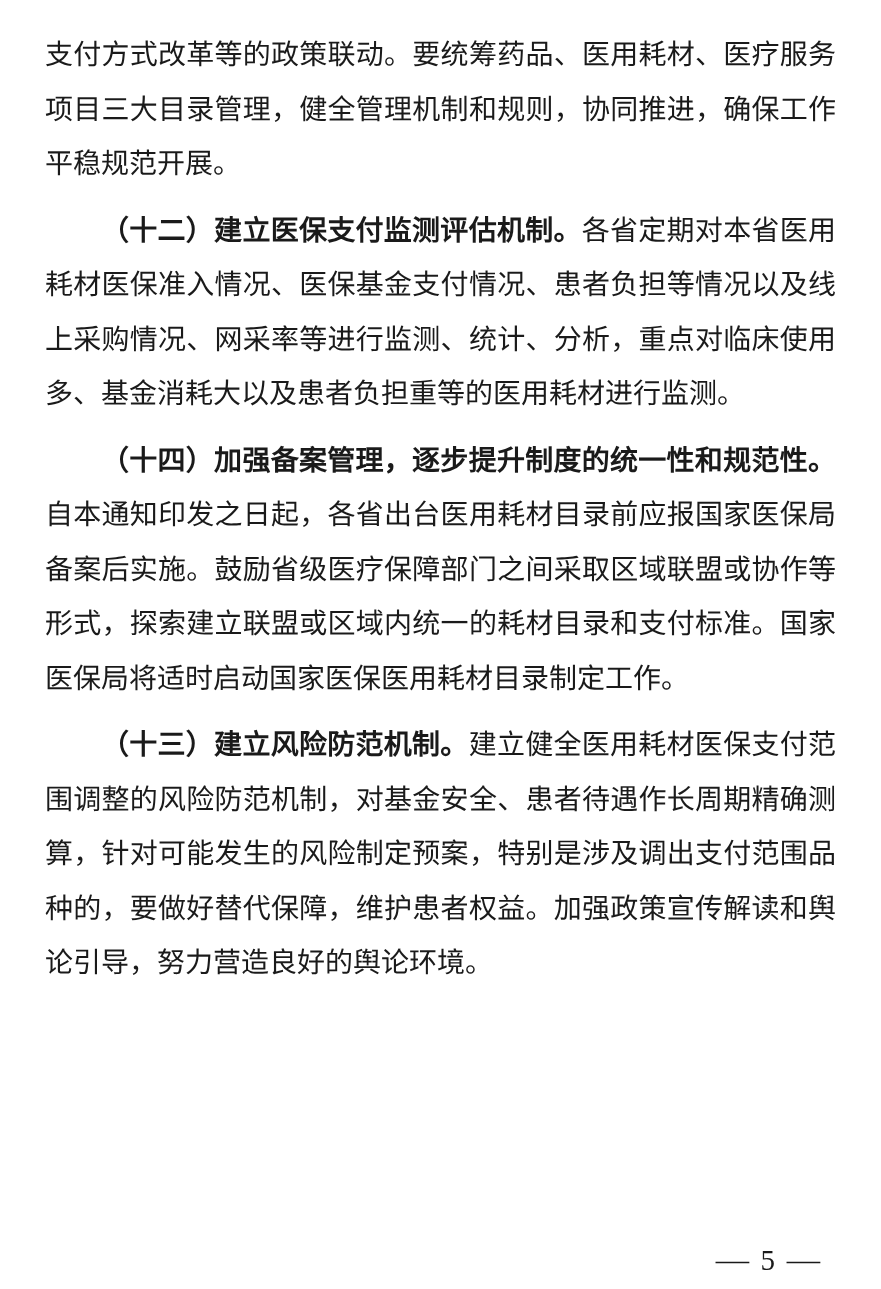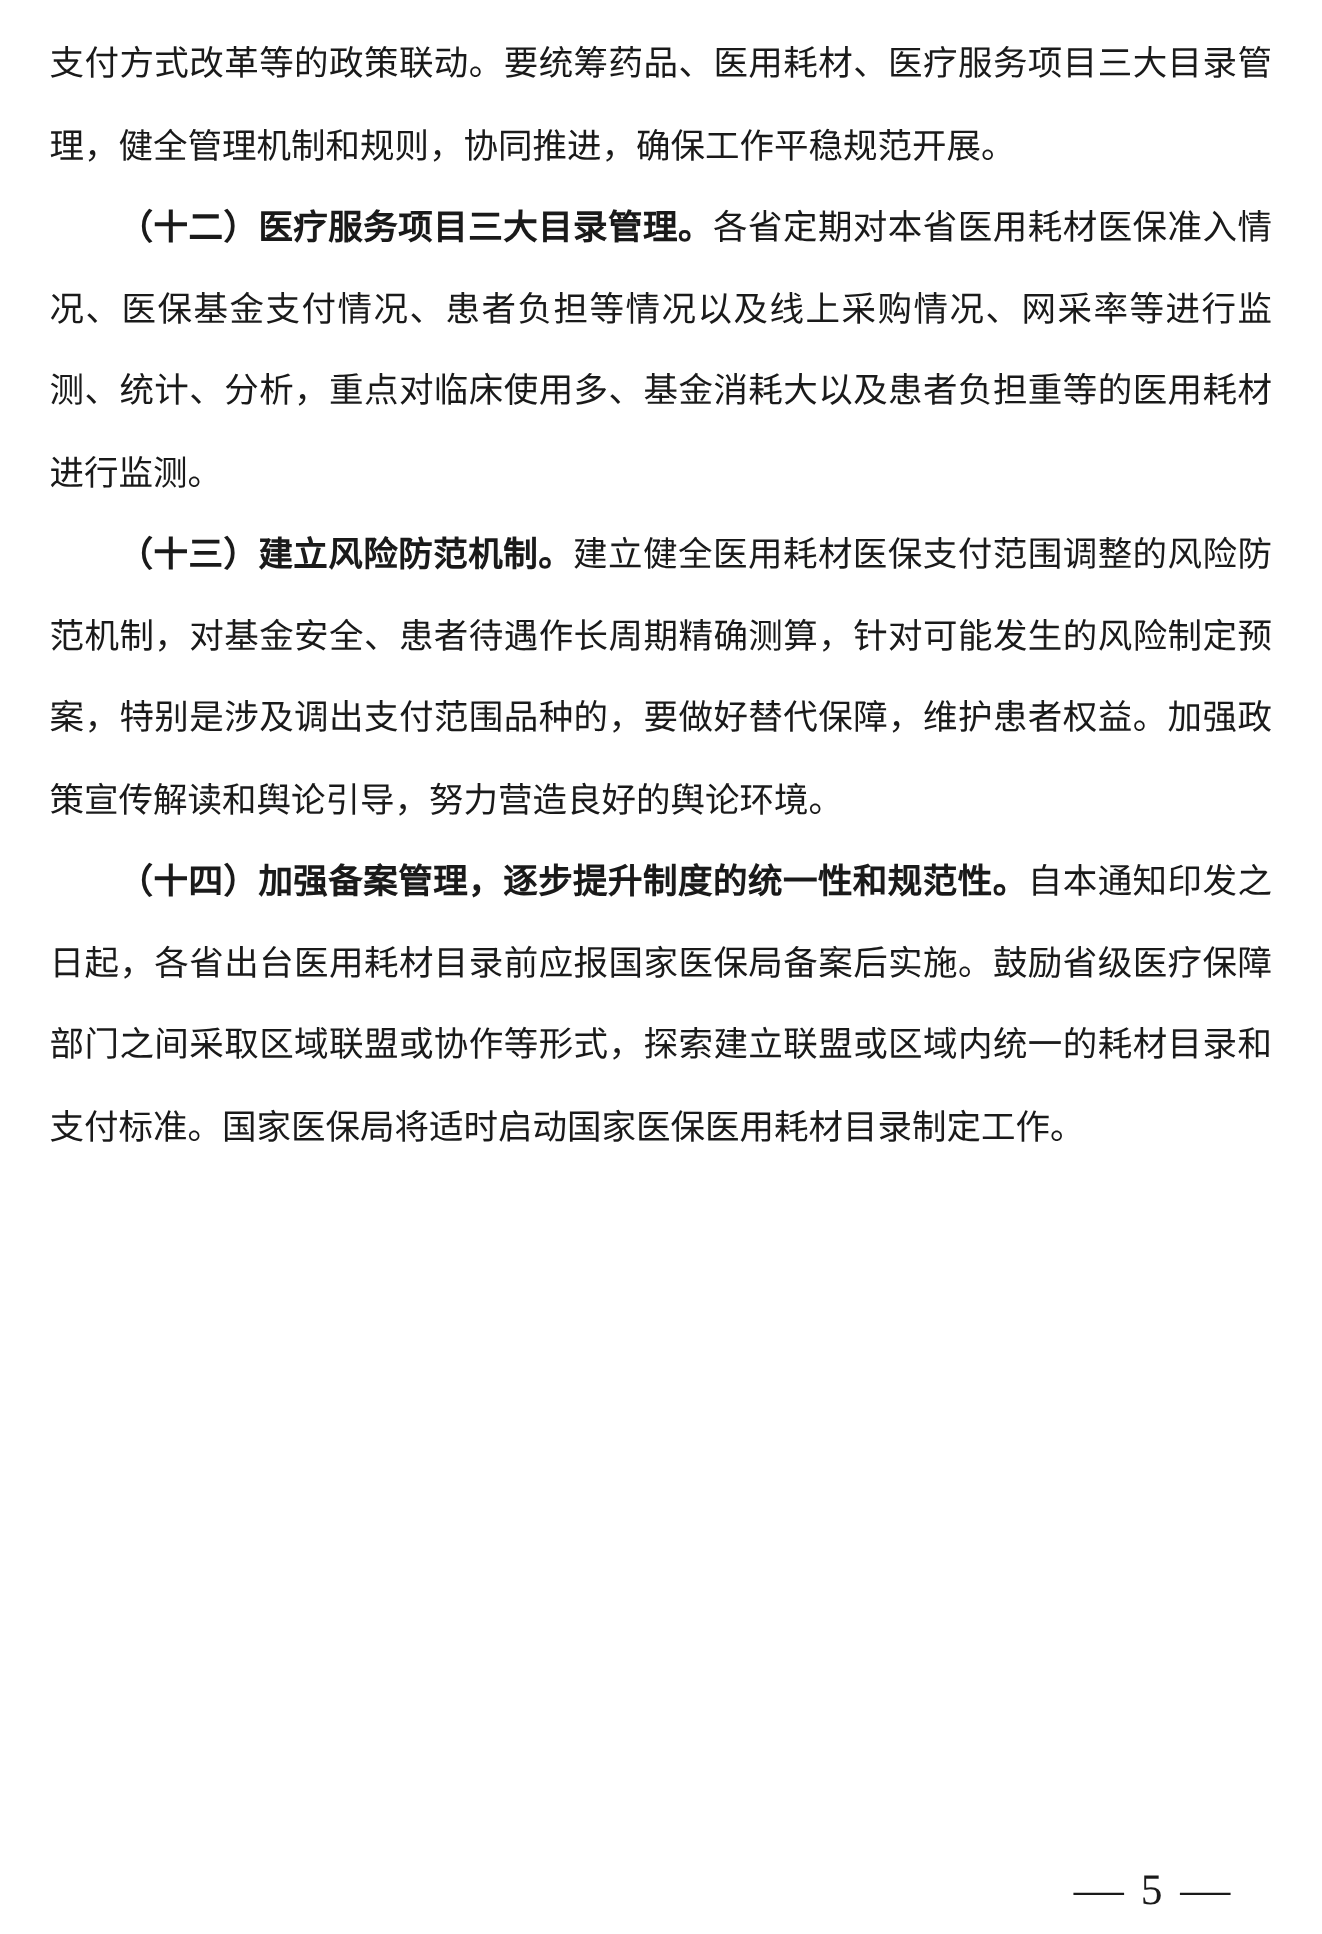--- a/index.html
+++ b/index.html
@@ -15,22 +15,22 @@
     font-family: "Liberation Serif", "DejaVu Serif", serif;
     color: #1a1a1a;
   }
   .page {
     position: absolute;
     left: 33px;
     top: 16px;
     width: 815px;
   }
   .para {
-    margin: 0;
-    font-size: 23px;
+    margin: 12px;
+    font-size: 28px;
     line-height: 54.5px;
     text-align: justify;
     text-justify: inter-ideograph;
     letter-spacing: 0;
     word-break: break-all;
     overflow-wrap: break-word;
   }
   .para.indent {
     text-indent: 2em;
   }
@@ -53,25 +53,25 @@
     transform: scaleX(1.15);
   }
 </style>
 </head>
 <body>
 
 <div class="page">
 
   <p class="para"><span class="lead"></span><span>支付方式改革等的政策联动。要统筹药品、医用耗材、医疗服务项目三大目录管理，健全管理机制和规则，协同推进，确保工作平稳规范开展。</span></p>
 
-  <p class="para indent"><span class="lead">（十二）医疗服务项目三大目录管理。</span><span>各省定期对本省医用耗材医保准入情况、医保基金支付情况、患者负担等情况以及线上采购情况、网采率等进行监测、统计、分析，重点对临床使用多、基金消耗大以及患者负担重等的医用耗材进行监测。</span></p>
+  <p class="para indent"><span class="lead">（十二）建立医保支付监测评估机制。</span><span>各省定期对本省医用耗材医保准入情况、医保基金支付情况、患者负担等情况以及线上采购情况、网采率等进行监测、统计、分析，重点对临床使用多、基金消耗大以及患者负担重等的医用耗材进行监测。</span></p>
+
+  <p class="para indent"><span class="lead">（十四）加强备案管理，逐步提升制度的统一性和规范性。</span><span>自本通知印发之日起，各省出台医用耗材目录前应报国家医保局备案后实施。鼓励省级医疗保障部门之间采取区域联盟或协作等形式，探索建立联盟或区域内统一的耗材目录和支付标准。国家医保局将适时启动国家医保医用耗材目录制定工作。</span></p>
 
   <p class="para indent"><span class="lead">（十三）建立风险防范机制。</span><span>建立健全医用耗材医保支付范围调整的风险防范机制，对基金安全、患者待遇作长周期精确测算，针对可能发生的风险制定预案，特别是涉及调出支付范围品种的，要做好替代保障，维护患者权益。加强政策宣传解读和舆论引导，努力营造良好的舆论环境。</span></p>
-
-  <p class="para indent"><span class="lead">（十四）加强备案管理，逐步提升制度的统一性和规范性。</span><span>自本通知印发之日起，各省出台医用耗材目录前应报国家医保局备案后实施。鼓励省级医疗保障部门之间采取区域联盟或协作等形式，探索建立联盟或区域内统一的耗材目录和支付标准。国家医保局将适时启动国家医保医用耗材目录制定工作。</span></p>
 
 
 </div>
 
 <div class="footer">
   <span class="dash">—</span>
   <span class="num">5</span>
   <span class="dash">—</span>
 </div>
 

